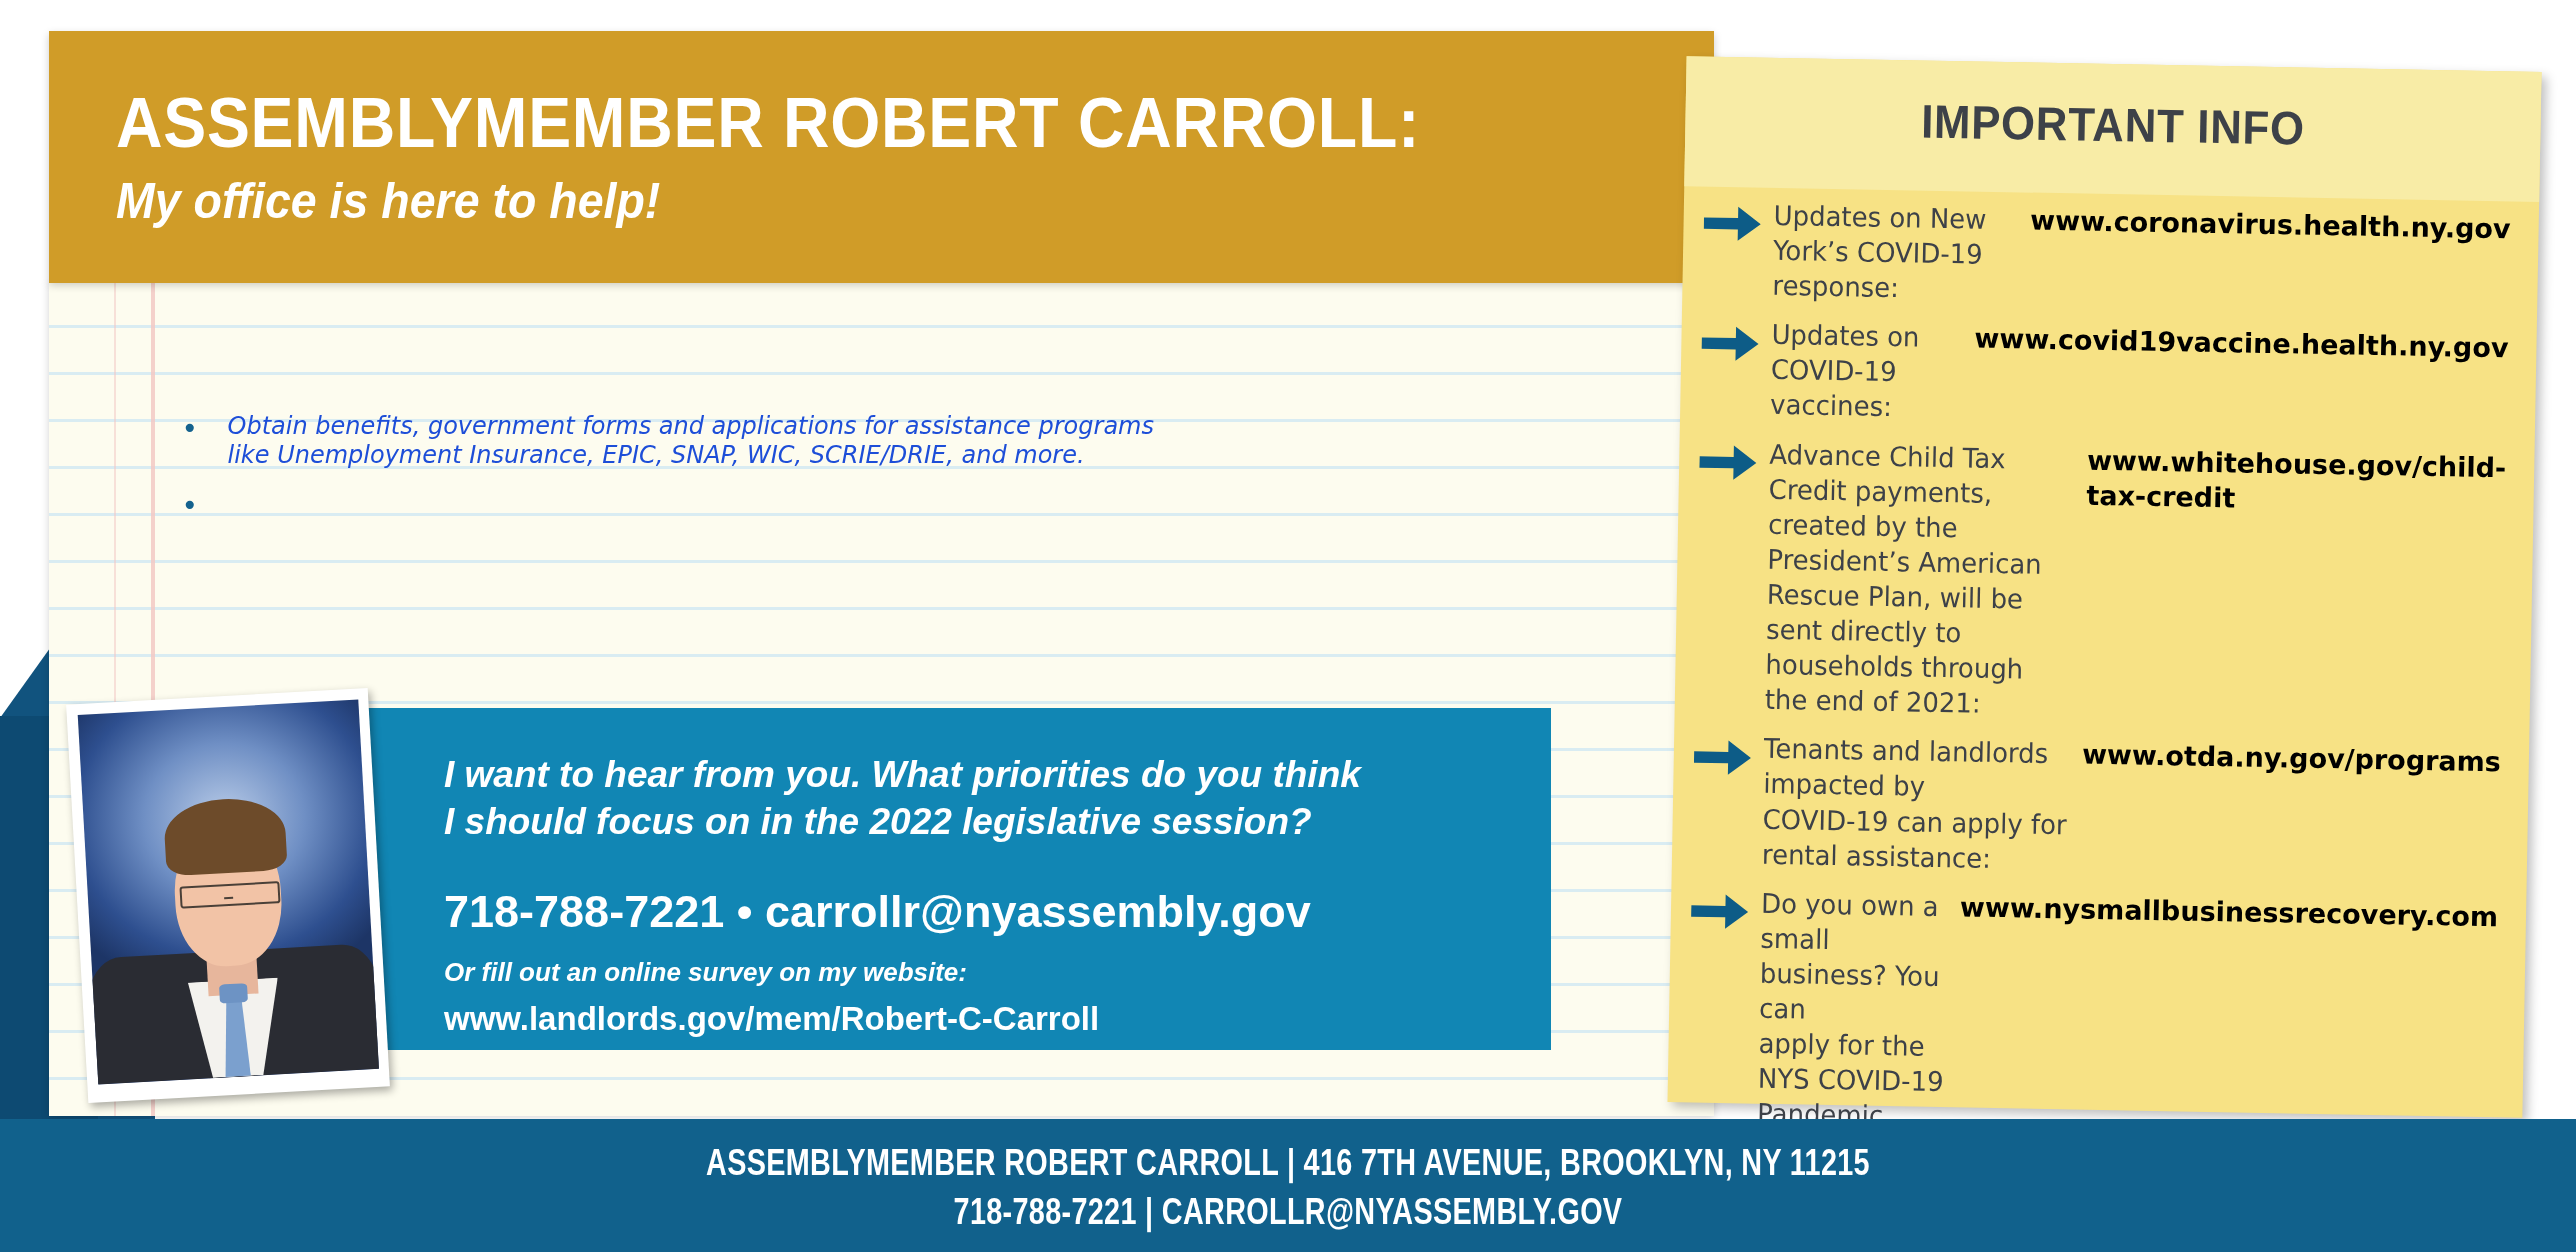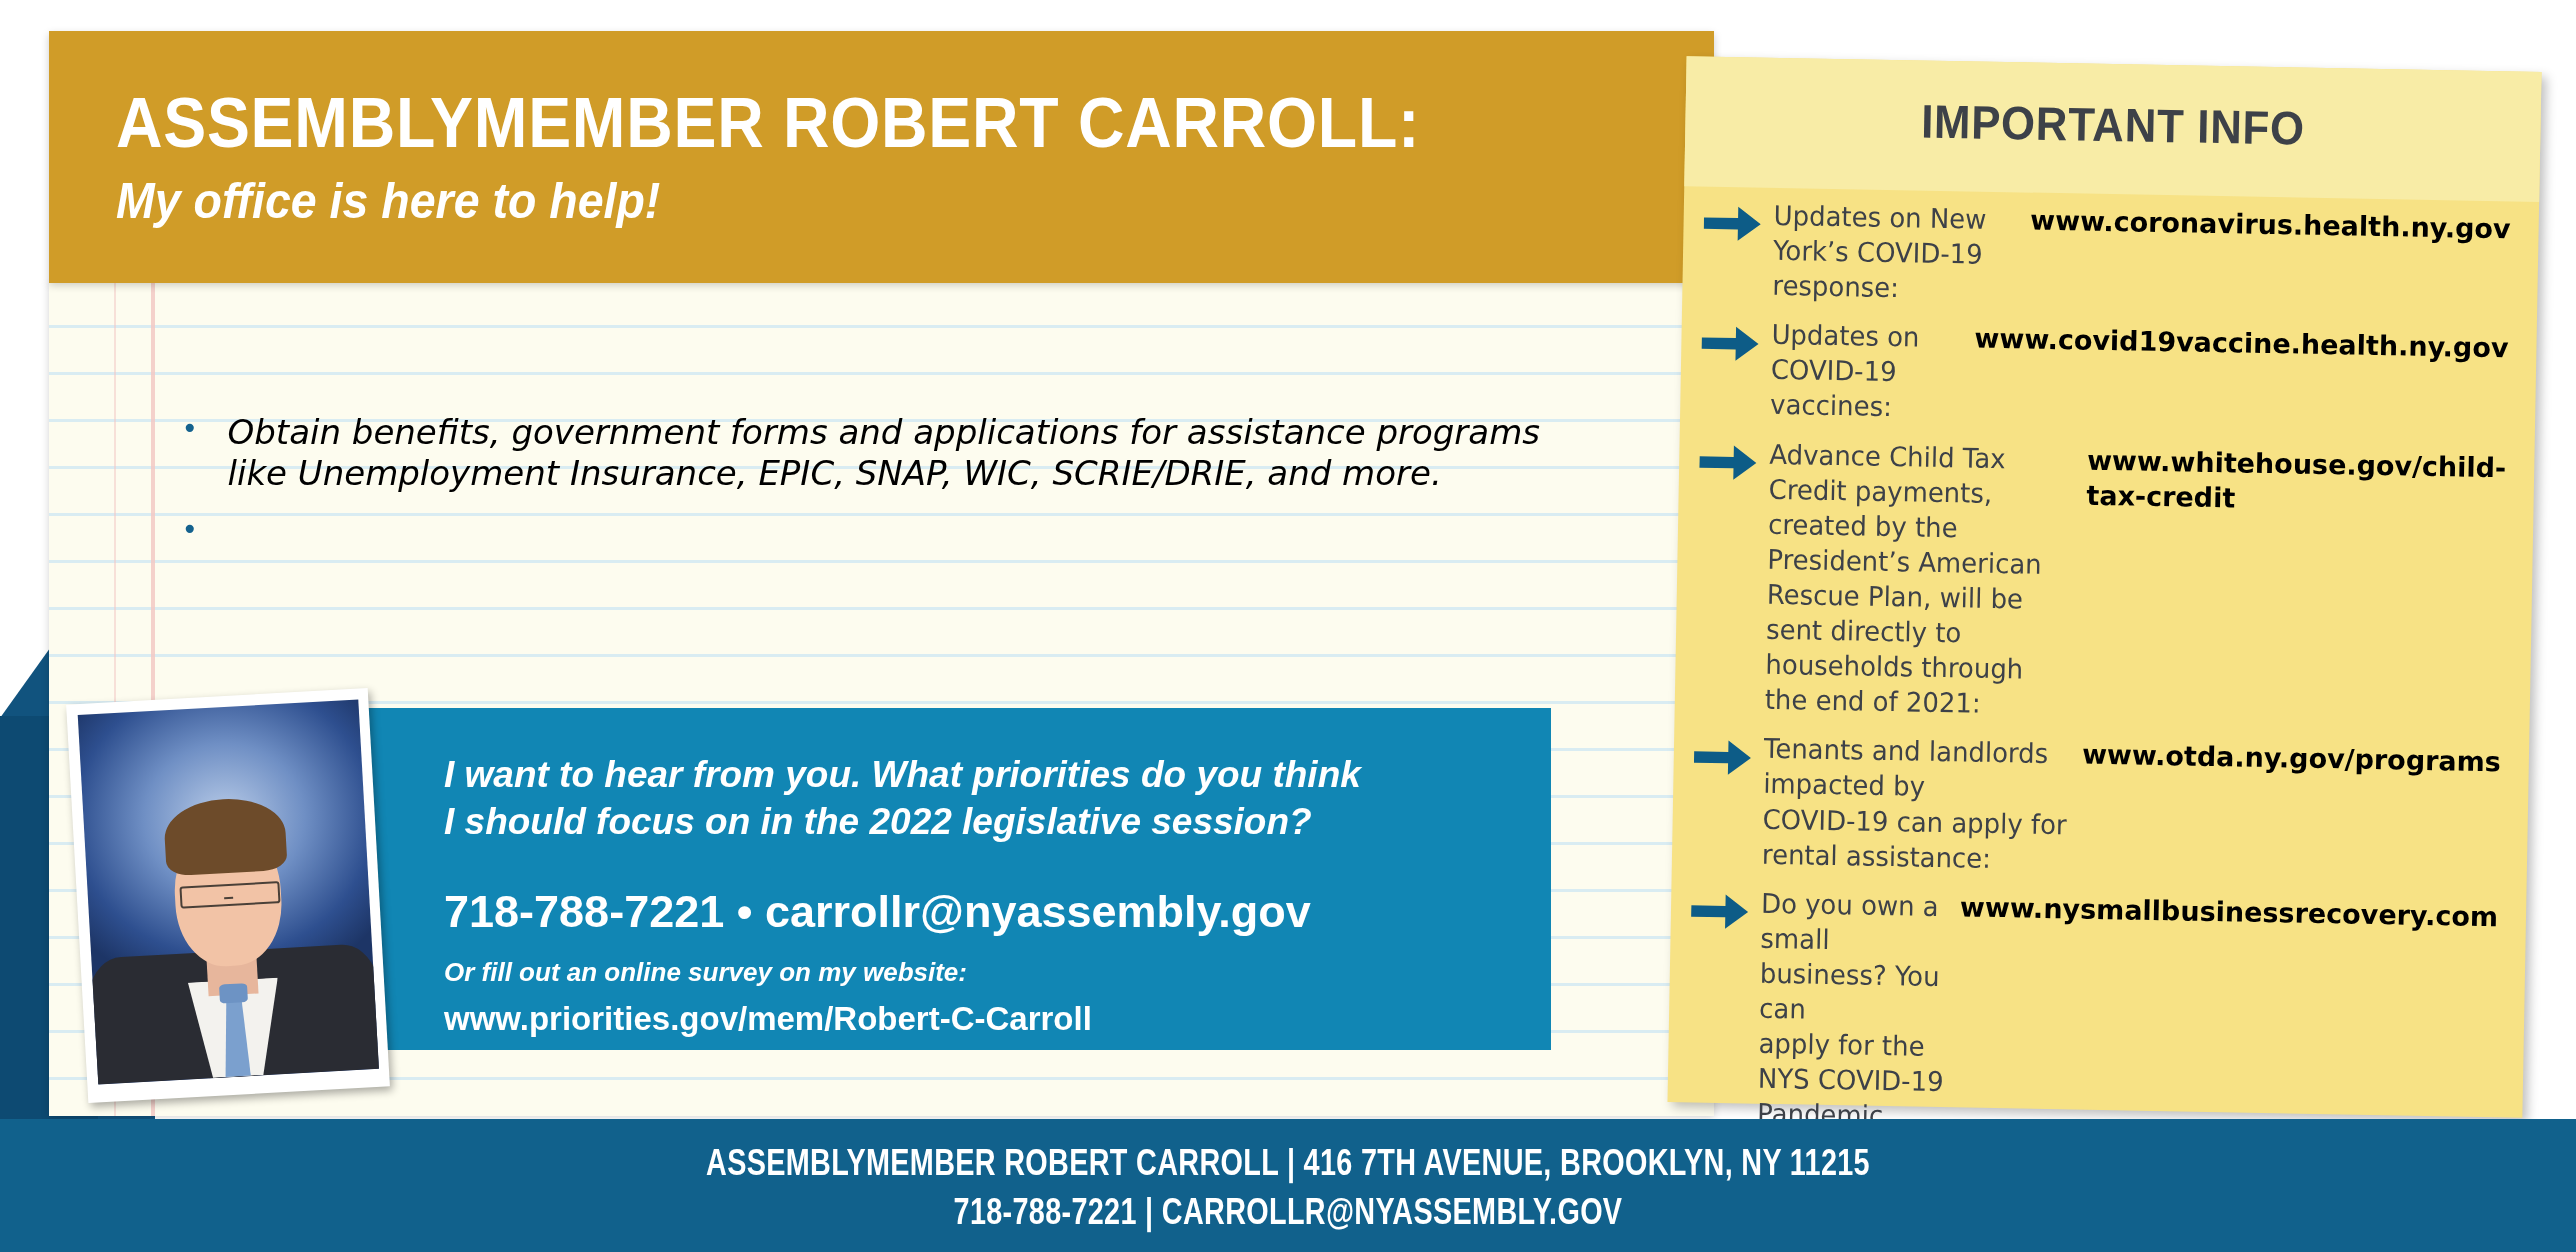--- a/index.html
+++ b/index.html
@@ -93,24 +93,24 @@
     position:absolute;left:175px;top:412px;width:1482px;
   }
   .bullet-row{
     display:flex;align-items:flex-start;margin-bottom:18px;
   }
   .bullet-dot{
     color:#14628e;font-size:28px;line-height:1.22;
     width:46px;flex:0 0 46px;text-align:left;padding-left:6.5px;
   }
   .bullet-text{
-    color:#000000;
+    color:#1d4ed8;
     font-family:"DejaVu Sans", sans-serif;
     font-style:italic;
-    font-size:34px;
+    font-size:24px;
     line-height:1.22;
     white-space:pre-line;
   }
 
   
   .photo-frame{
     position:absolute;left:77px;top:696px;width:281px;height:370px;
     background:#ffffff;
     padding:10.6px 10.6px 18px 10.6px;
     box-shadow:2.4px 4.1px 9px rgba(0,0,0,.33);
@@ -273,21 +273,21 @@
         <div class="bullet-dot">•</div>
       </div>
     </div>
   </div>
 
   <div class="blue-box"></div>
   <div class="blue-head">I want to hear from you. What priorities do you think
 I should focus on in the 2022 legislative session?</div>
   <div class="blue-phone">718-788-7221 • carrollr@nyassembly.gov</div>
   <div class="blue-survey">Or fill out an online survey on my website:</div>
-  <div class="blue-url">www.priorities.gov/mem/Robert-C-Carroll</div>
+  <div class="blue-url">www.landlords.gov/mem/Robert-C-Carroll</div>
 
   <div class="photo-frame">
     <div class="photo-img">
       <div class="p-suitL"></div>
       <div class="p-suitR"></div>
       <div class="p-shirt"></div>
       <div class="p-neck"></div>
       <div class="p-tie"></div>
       <div class="p-knot"></div>
       <div class="p-face"></div>

